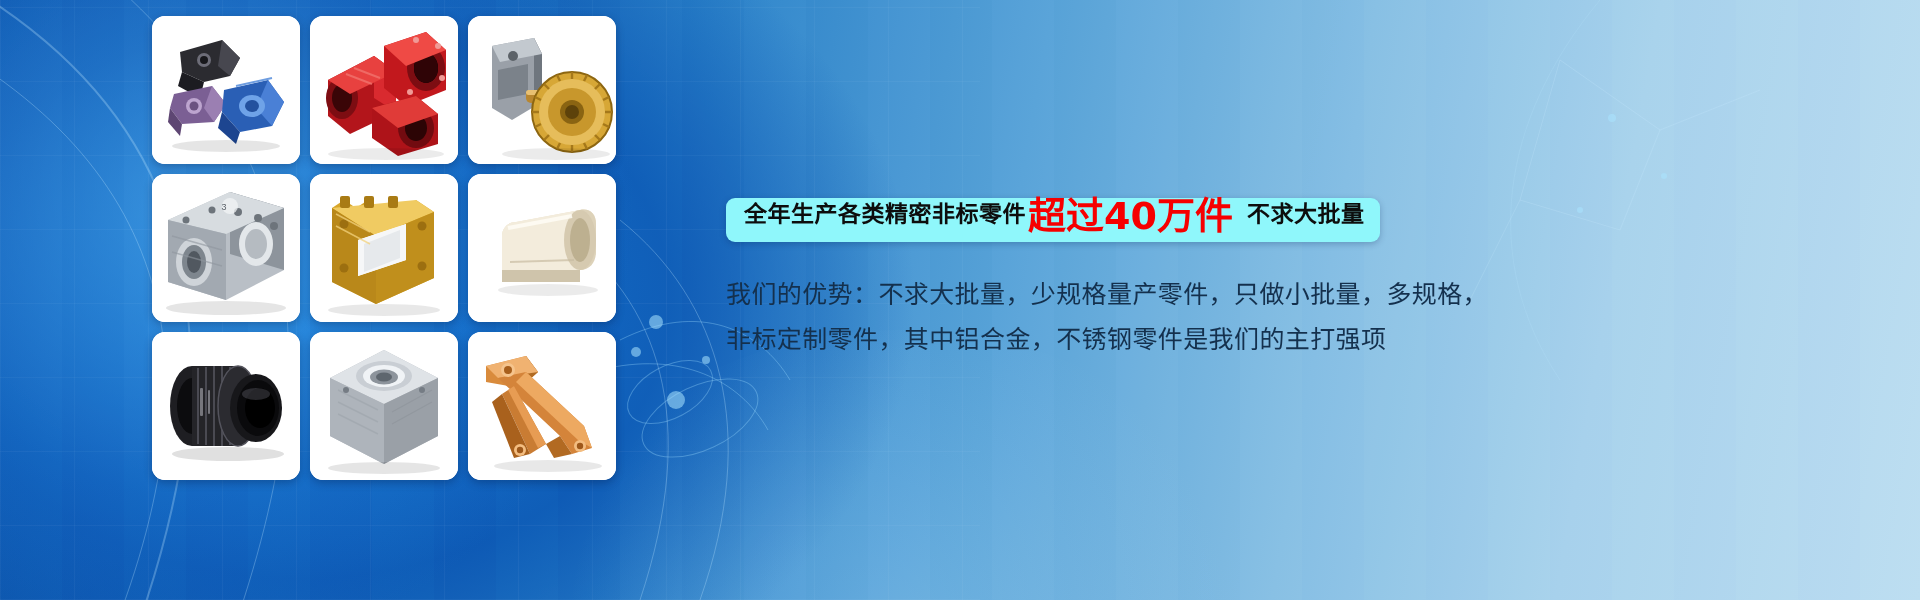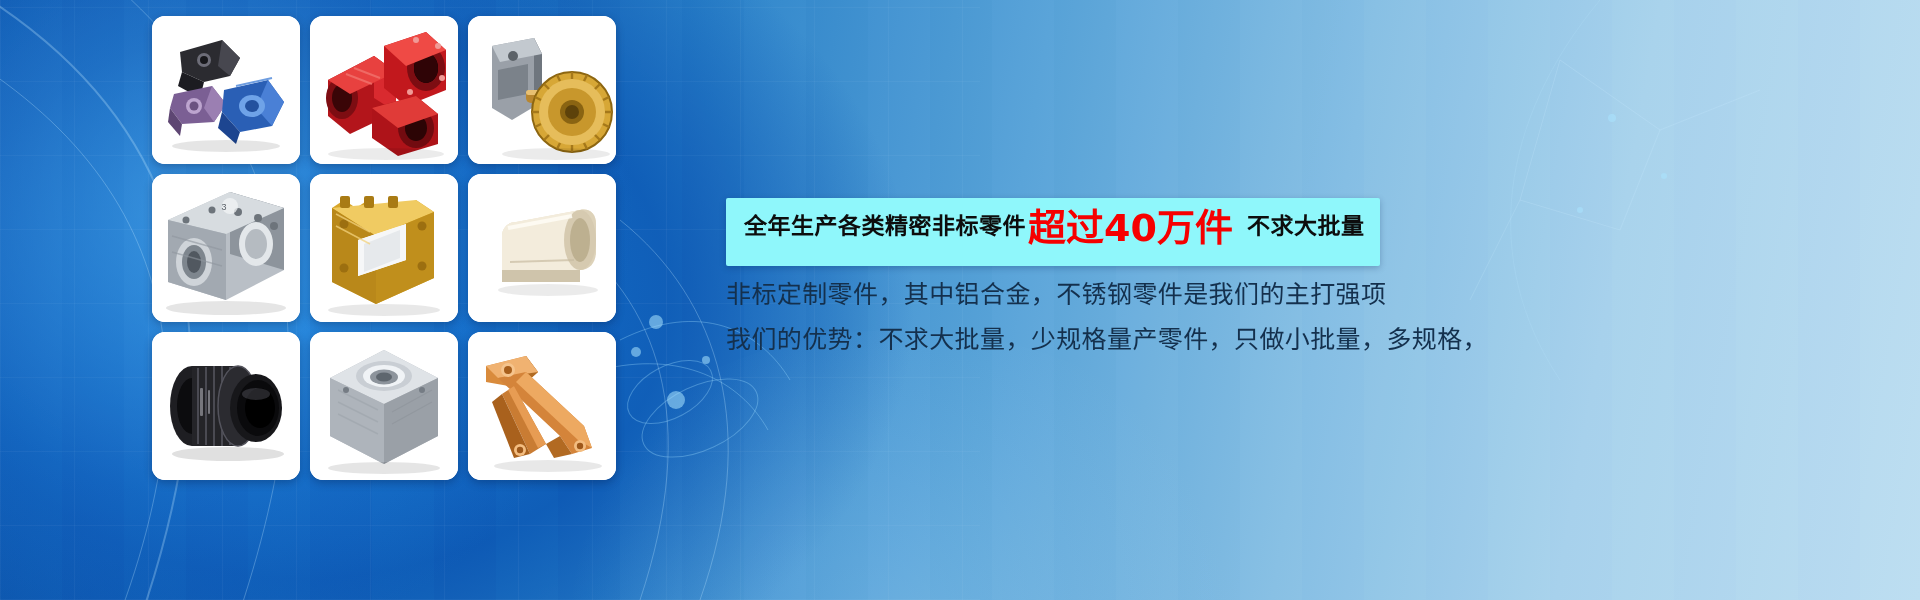--- a/index.html
+++ b/index.html
@@ -88,26 +88,26 @@
     color:#ffe400;
     letter-spacing:.5px;
     white-space:nowrap;
     text-shadow:0 2px 4px rgba(0,40,90,.45);
     font-family:"Liberation Serif","DejaVu Serif",serif;
   }
 
   .strip{
     position:absolute;
     left:8px; top:198px;
-    height:68px;
+    height:44px;
     padding:0 16px 16px 18px;
     display:flex;
     align-items:center;
     background:#8ff7fb;
-    border-radius:2px;
+    border-radius:9px;
     box-shadow:0 2px 6px rgba(0,30,80,.25);
     white-space:nowrap;
   }
   .strip .blk{
     font-size:23px;
     color:#0d0d0d;
     font-weight:600;
     letter-spacing:.5px;
   }
   .strip .red{
@@ -436,18 +436,18 @@
 
 
     <div class="strip">
       <span class="blk">全年生产各类精密非标零件</span>
       <span class="red">超过40万件</span>
       <span class="gap"></span>
       <span class="blk">不求大批量</span>
     </div>
 
     <div class="para">
+      <div>我们的优势：不求大批量，少规格量产零件，只做小批量，多规格，</div>
       <div>非标定制零件，其中铝合金，不锈钢零件是我们的主打强项</div>
-      <div>我们的优势：不求大批量，少规格量产零件，只做小批量，多规格，</div>
     </div>
 
   </div>
 </div>
 
 </body></html>

